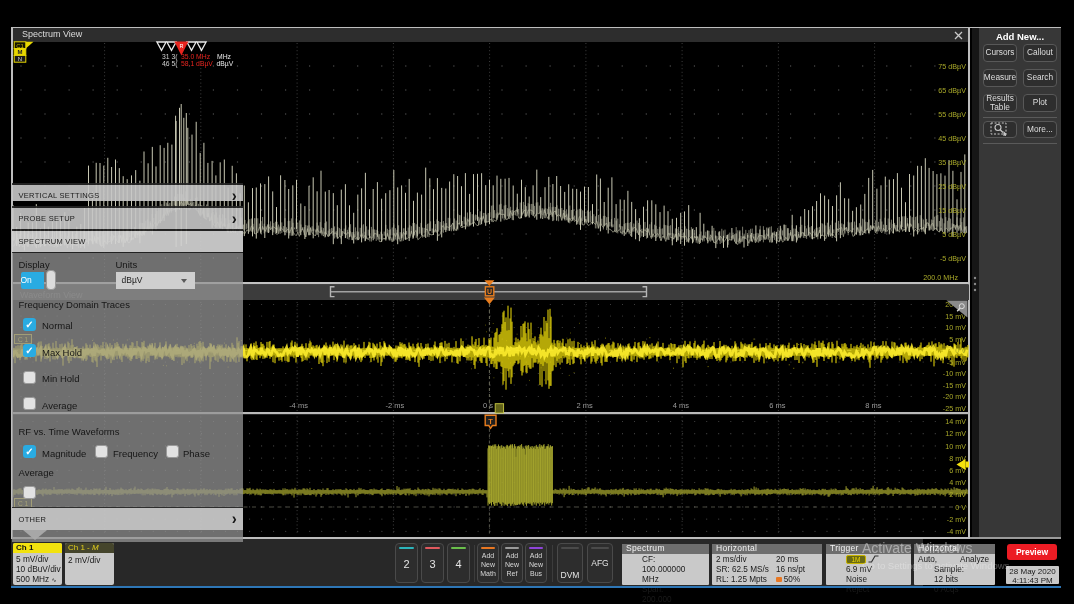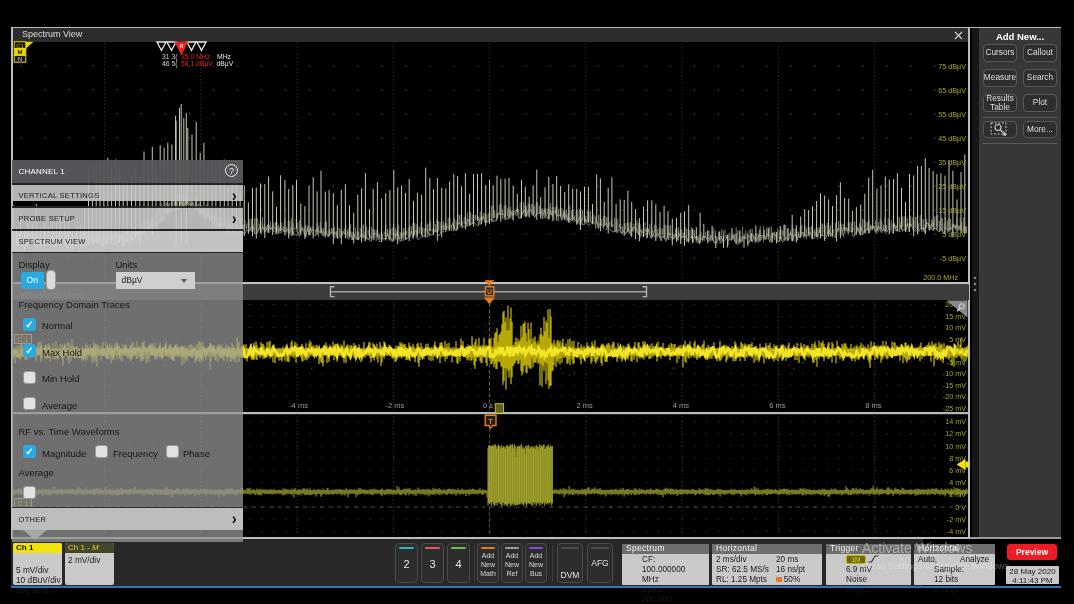--- a/index.html
+++ b/index.html
@@ -210,21 +210,21 @@
     </svg>
   </div>
   <div class="sbtn" style="left:44px;top:92.5px">More...</div>
   <div class="abs" style="left:4px;top:115px;width:74px;height:1px;background:#5a5a5a"></div>
 </div>
 
 <div class="abs" style="left:11px;top:539px;width:912px;height:46.5px;background:#282828">
 
   <div class="abs" style="left:2px;top:4px;width:49px;height:42px;background:#c9c9c9;border-radius:2px">
     <div style="height:10px;background:#f2e20e;color:#111;font-size:8px;font-weight:bold;padding-left:3px;line-height:10px;border-radius:2px 2px 0 0">Ch 1</div>
-    <div style="color:#1a1a1a;font-size:8.3px;padding:12px 0 0 3px;line-height:1.22">5 mV/div<br>10 dBuV/div<br>500 MHz <span style="font-size:6px">∿</span></div>
+    <div style="color:#1a1a1a;font-size:8.3px;padding:1px 0 0 3px;line-height:1.22">5 mV/div<br>10 dBuV/div<br>500 MHz <span style="font-size:6px">∿</span></div>
   </div>
 
   <div class="abs" style="left:54px;top:4px;width:49px;height:42px;background:#c9c9c9;border-radius:2px">
     <div style="height:10px;background:#45452c;color:#e3cf1c;font-size:8px;padding-left:3px;line-height:10px;border-radius:2px 2px 0 0">Ch 1 - <i>M</i></div>
     <div style="color:#1a1a1a;font-size:8.3px;padding:2px 0 0 3px">2 mV/div</div>
   </div>
 
   <div class="badge3" style="left:384px">
         <div class="strip" style="background:#2cb5bc"></div>
         <div style="margin-top:14px">2</div>
@@ -275,44 +275,40 @@
     <div class="bd"><span style="position:absolute;left:4px">Auto,</span><span style="position:absolute;left:46px">Analyze</span><br>Sample: 12 bits<br>0 Acqs</div>
   </div>
 
   <div class="abs" style="left:996px;top:5px;width:50px;height:16px;background:#ec1c24;border-radius:3px;color:#fff;font-size:8.5px;font-weight:bold;text-align:center;line-height:16px">Preview</div>
   <div class="abs" style="left:995px;top:27px;width:53px;height:18px;background:#c9c9c9;border-radius:1px;color:#1a1a1a;font-size:8px;text-align:center;line-height:1.15;padding-top:1px">28 May 2020<br>4:11:43 PM</div>
 </div>
 <div class="abs" style="left:970px;top:537px;width:91px;height:2px;background:#9a9a9a"></div>
 <div class="abs" style="left:11px;top:585.5px;width:1050px;height:2px;background:#2e76b5"></div>
 
 <div class="abs" style="left:11.5px;top:160px;width:231.5px;height:379.5px">
-  <div class="abs" style="left:0;top:0;width:100%;height:23px;background:rgba(88,88,92,0.97);color:#fff;font-size:8px;letter-spacing:0.2px">
-    <span style="position:absolute;left:7px;top:7px">CHANNEL 1</span>
-    <span style="position:absolute;right:5px;top:4px;width:13px;height:13px;border:1.4px solid #ededed;border-radius:50%;color:#ededed;font-size:9px;text-align:center;line-height:13px">?</span>
-  </div>
   <div class="abs" style="left:0;top:23px;width:100%;height:1.5px;background:rgba(38,38,38,0.9)"></div>
   <div class="row" style="top:24.5px;height:16px;background:rgba(200,200,200,0.9)">
         <span class="rowlab">VERTICAL SETTINGS</span>
         <span class="chev">›</span>
       </div>
   <div class="abs" style="left:0;top:45.5px;width:100%;height:2px;background:rgba(38,38,38,0.9)"></div>
   <div class="row" style="top:47.5px;height:21px;background:rgba(200,200,200,0.9)">
         <span class="rowlab">PROBE SETUP</span>
         <span class="chev">›</span>
       </div>
   <div class="abs" style="left:0;top:68.5px;width:100%;height:2px;background:rgba(38,38,38,0.9)"></div>
   <div class="row" style="top:70.5px;height:21.5px;background:rgba(210,210,210,0.92)">
         <span class="rowlab">SPECTRUM VIEW</span>
       </div>
   <div class="abs" style="left:0;top:92px;width:100%;height:0.5px;background:rgba(38,38,38,0.9)"></div>
 
   <div class="abs" style="left:0;top:92.5px;width:100%;height:289px;background:rgba(148,148,148,0.75)">
     <span class="plab" style="left:7px;top:6px">Display</span>
     <span class="plab" style="left:104px;top:6px">Units</span>
-    <div class="abs" style="left:9px;top:19.5px;width:23.5px;height:16.5px;background:#29abe2;border-radius:2px 0 0 2px;color:#fff;font-size:8.5px;text-align:center;line-height:16.5px">On</div>
+    <div class="abs" style="left:9px;top:19.5px;width:23.5px;height:16.5px;background:#29abe2;border-radius:2px 0 0 2px;color:#fff;font-size:8.5px;line-height:16.5px">On</div>
     <div class="abs" style="left:34px;top:17.5px;width:10px;height:20px;background:#dcdcdc;border:1px solid #9a9a9a;border-radius:4px"></div>
     <div class="abs" style="left:104px;top:19.5px;width:79px;height:16.5px;background:#cfcfcf;color:#222;font-size:8.5px;line-height:16.5px;padding-left:6px">dBµV
       <span style="position:absolute;right:8px;top:7px;width:0;height:0;border-left:3.5px solid transparent;border-right:3.5px solid transparent;border-top:4.5px solid #5a5a5a"></span>
     </div>
     <span class="plab" style="left:7px;top:46px">Frequency Domain Traces</span>
     <div class="cb on" style="left:11.5px;top:65px">✓</div>
         <span class="clab" style="left:30.5px;top:67.5px">Normal</span>
     <div class="cb on" style="left:11.5px;top:91.5px">✓</div>
         <span class="clab" style="left:30.5px;top:94px">Max Hold</span>
     <div class="cb off" style="left:11.5px;top:118px"></div>

